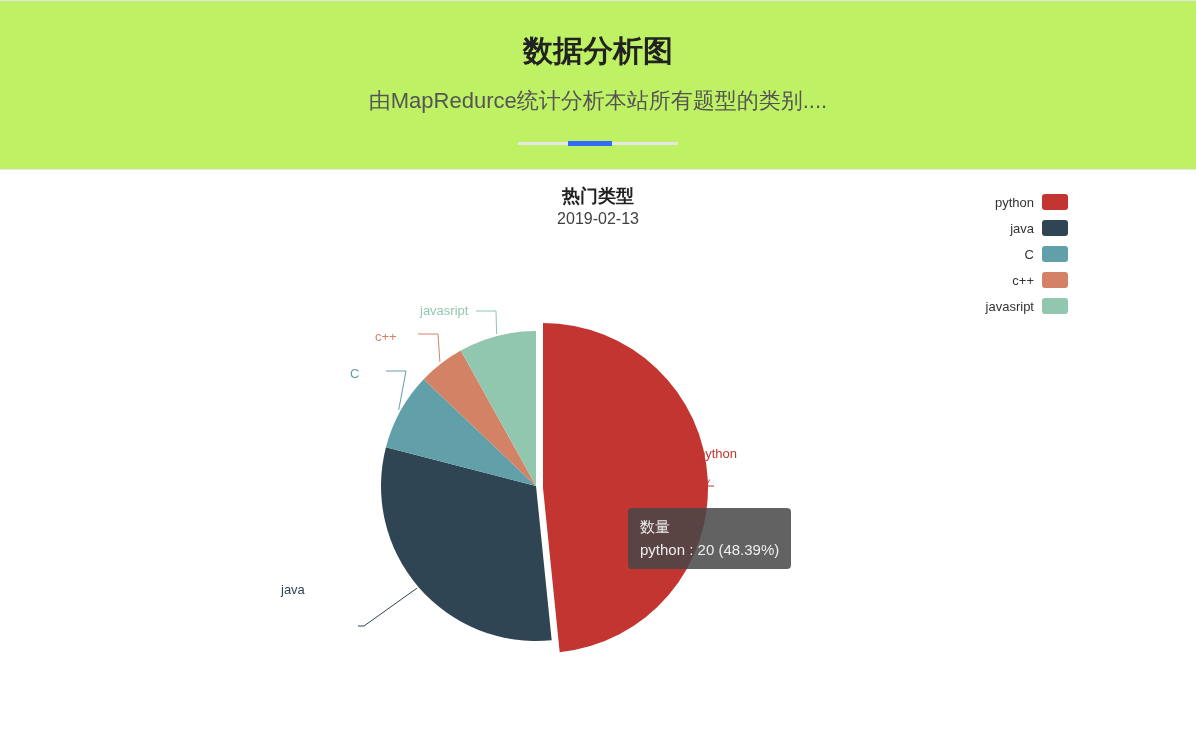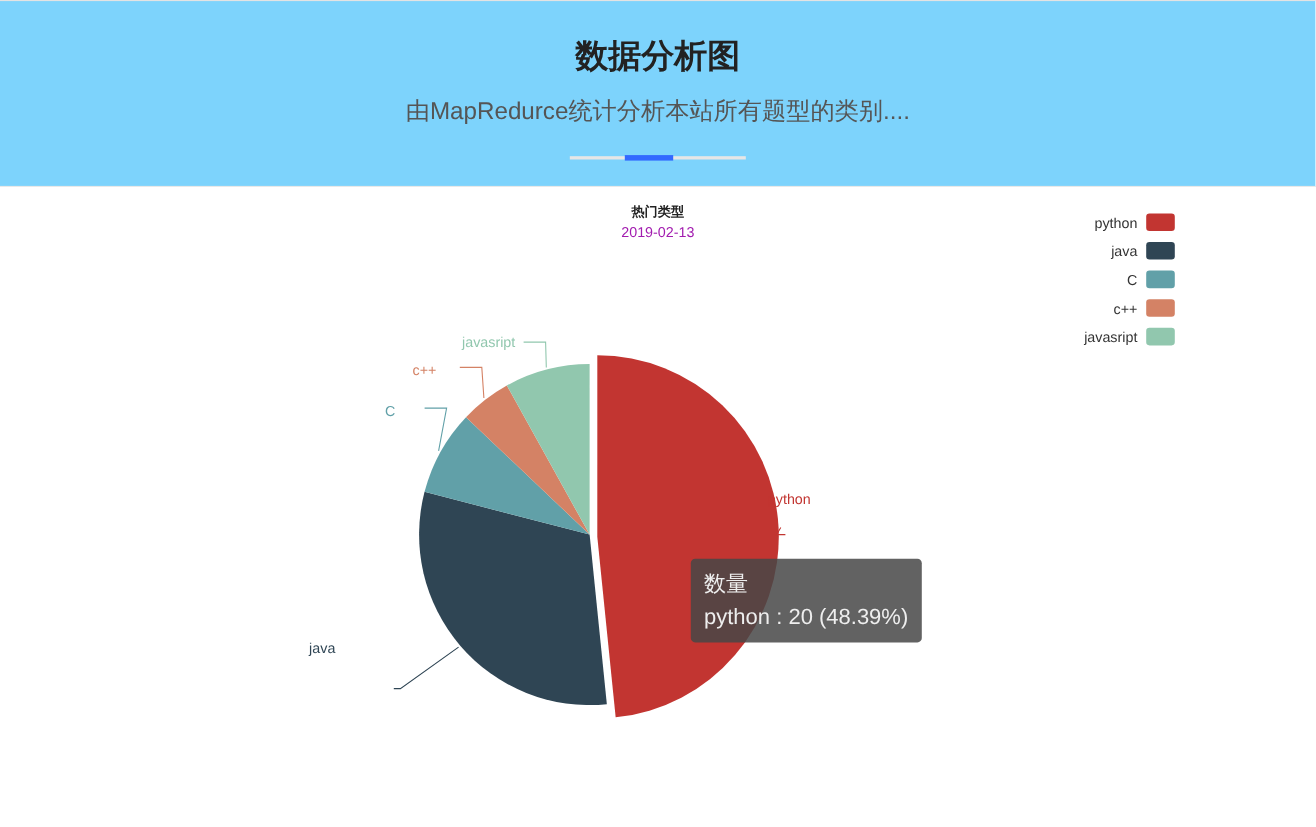--- a/index.html
+++ b/index.html
@@ -1,37 +1,37 @@
 <!DOCTYPE html>
 <html><head>
 <meta charset="utf-8">
 <style>
   html,body{margin:0;padding:0;font-family:"Microsoft YaHei",Arial,sans-serif;background:#fff;color:#333;}
-  .header{background:#7dd3fc;padding:30px 0 24px;text-align:center;border-top:1px solid #e3e3e3;border-bottom:1px solid #e9e9e9;}
+  .header{background:#bef264;padding:30px 0 24px;text-align:center;border-top:1px solid #e3e3e3;border-bottom:1px solid #e9e9e9;}
   .header h1{margin:0 0 14px;font-size:30px;font-weight:bold;color:#222;}
   .header .subtitle{margin:0;font-size:22px;color:#555;}
   .progress-wrap{width:160px;height:3px;background:#e6e6e6;margin:26px auto 0;position:relative;}
   .progress-bar{position:absolute;left:50px;width:44px;height:5px;top:-1px;background:#3269ff;}
   .chart-area{position:relative;width:1060px;height:560px;margin:0 auto;}
   .chart-title{position:absolute;left:0;right:0;top:14px;text-align:center;}
-  .chart-title .ct{font-size:12px;font-weight:bold;color:#222;}
-  .chart-title .cd{font-size:13px;color:#a21caf;margin-top:2px;}
+  .chart-title .ct{font-size:18px;font-weight:bold;color:#222;}
+  .chart-title .cd{font-size:16px;color:#404040;margin-top:2px;}
   .legend{position:absolute;right:60px;top:24px;font-size:13px;}
   .legend-item{display:flex;align-items:center;justify-content:flex-end;margin-bottom:10px;cursor:pointer;}
   .legend-item span.lbl{margin-right:8px;color:#333;}
   .legend-item span.sw{width:26px;height:16px;border-radius:3px;display:inline-block;}
   .pie{position:absolute;top:138px;left:290px;}
   .slice-label{position:absolute;font-size:13px;white-space:nowrap;}
   .slice-label.python{color:#c23531;}
   .slice-label.java{color:#2f4554;}
   .slice-label.c{color:#61a0a8;}
   .slice-label.cpp{color:#d48265;}
   .slice-label.js{color:#91c7ae;}
   .leader{position:absolute;top:138px;left:290px;pointer-events:none;}
-  .tooltip{position:absolute;left:560px;top:338px;background:rgba(70,70,70,0.85);color:#eee;padding:8px 12px;border-radius:4px;font-size:20px;line-height:1.5;pointer-events:none;}
+  .tooltip{position:absolute;left:560px;top:338px;background:rgba(70,70,70,0.85);color:#eee;padding:8px 12px;border-radius:4px;font-size:15px;line-height:1.5;pointer-events:none;}
 </style>
 </head>
 <body>
 
 <div class="header">
   <h1>数据分析图</h1>
   <p class="subtitle">由MapRedurce统计分析本站所有题型的类别....</p>
   <div class="progress-wrap">
     <div class="progress-bar"></div>
   </div>

